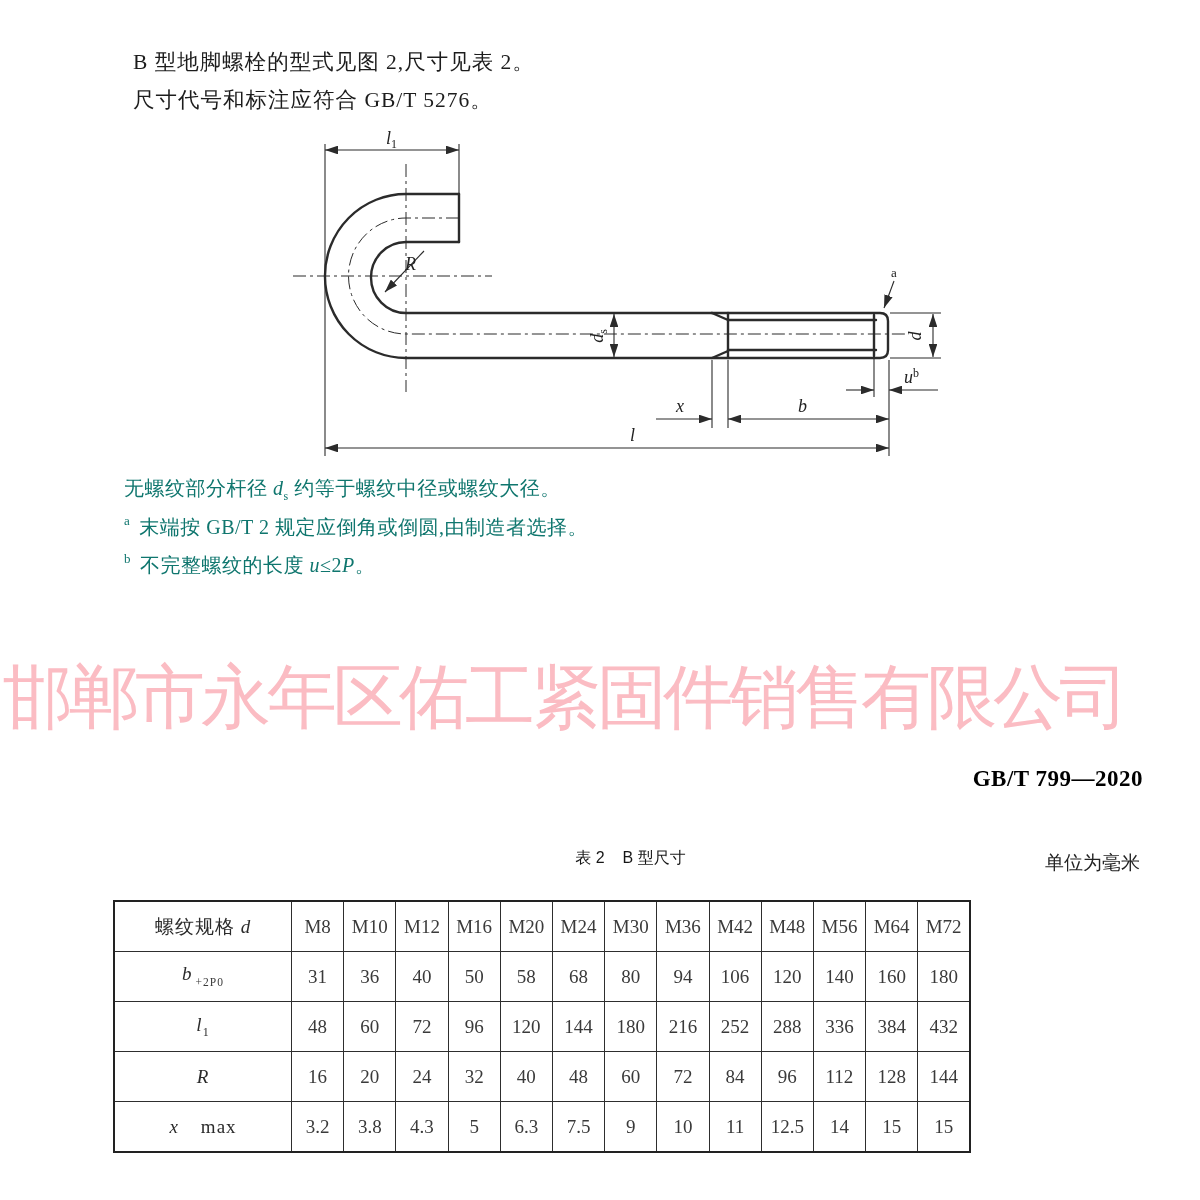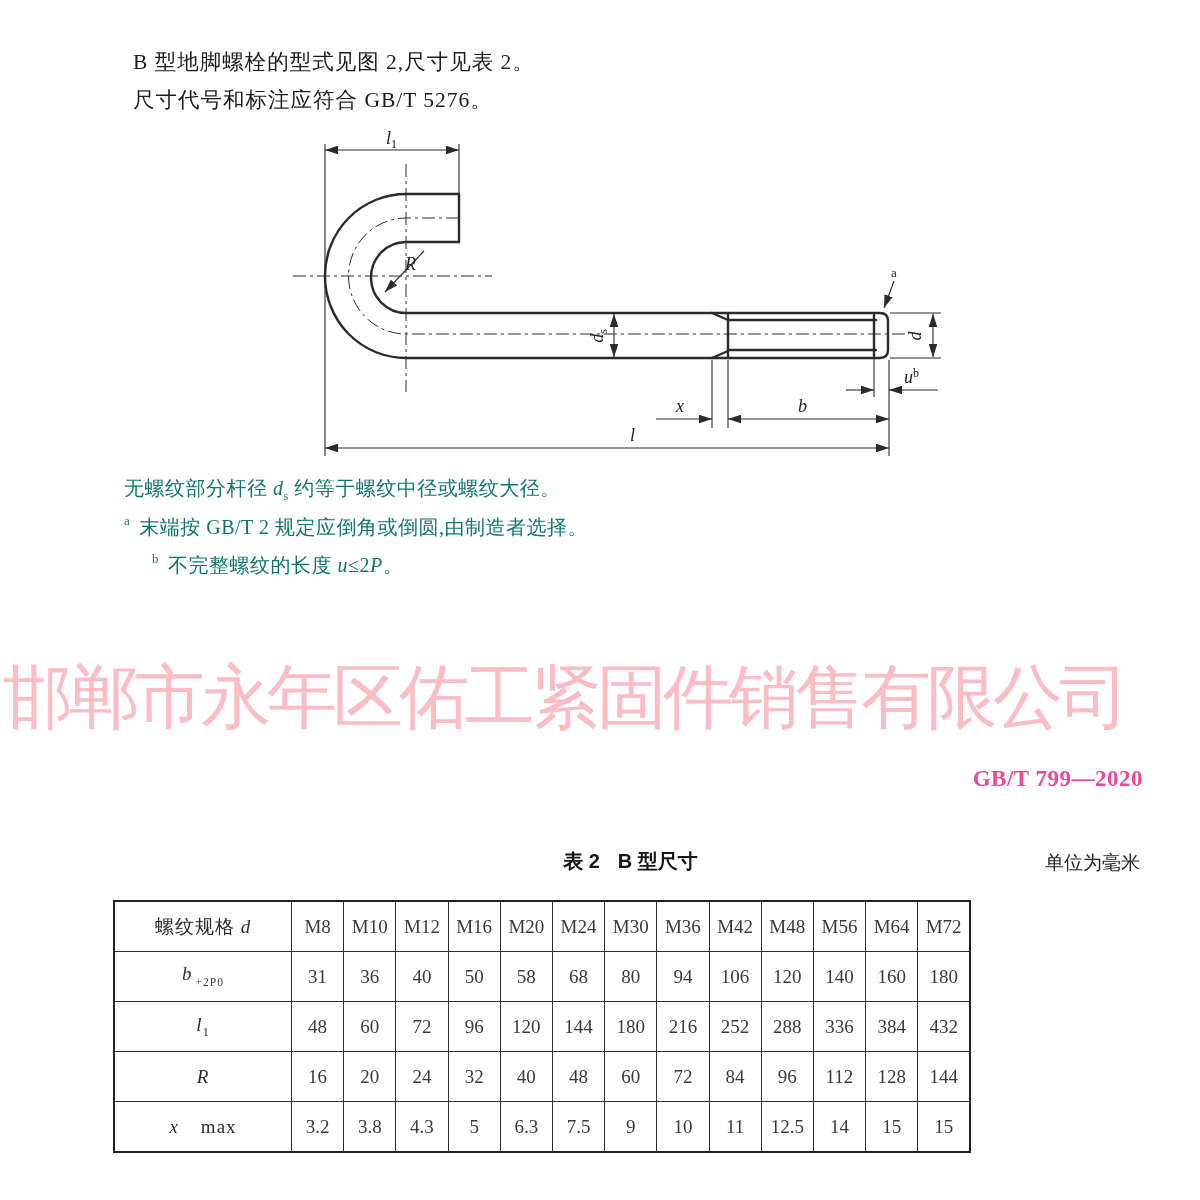--- a/index.html
+++ b/index.html
@@ -16,33 +16,33 @@
   .d1,.d2{stroke:#2b2b2b;stroke-width:1.1;fill:none;}
   .d2{marker-start:url(#arw);marker-end:url(#arw);}
   .d1{marker-end:url(#arw);}
   .lbl{font-family:"Liberation Serif",serif;font-size:18px;fill:#222;}
   .lbl.i{font-style:italic;}
   .lbl-sm{font-family:"Liberation Serif",serif;font-size:13px;fill:#222;}
 
   .note{position:absolute;left:124px;font-size:20px;color:#0f766e;letter-spacing:0.5px;white-space:nowrap;}
   .note.n0{top:475px;}
   .note.na{top:513px;}
-  .note.nb{top:551px;margin-left:28px;}
+  .note.nb{top:551px;}
   .note sub{font-size:12px;}
   .note i{font-style:italic;}
   .note .mark{font-size:13px;vertical-align:9px;margin-right:9px;}
 
   .watermark{position:absolute;left:3px;top:651px;width:1200px;font-family:"Liberation Sans",sans-serif;
              font-weight:400;font-size:70px;letter-spacing:-4px;color:#fbbcc3;white-space:nowrap;overflow:hidden;}
 
   .gbcode{position:absolute;right:57px;top:766px;font-family:"Liberation Serif",serif;
-          font-weight:bold;font-size:23px;color:#ec4899;letter-spacing:0.5px;}
+          font-weight:bold;font-size:23px;color:#000000;letter-spacing:0.5px;}
 
   .caption{position:absolute;left:113px;top:848px;width:1035px;text-align:center;
-           font-family:"Liberation Sans",sans-serif;font-weight:bold;font-size:20px;color:#161616;}
+           font-family:"Liberation Sans",sans-serif;font-weight:normal;font-size:16px;color:#161616;}
   .caption .capgap{display:inline-block;width:18px;}
   .unitnote{position:absolute;right:60px;top:850px;font-size:19px;color:#222;}
 
   table.dim{position:absolute;left:113px;top:900px;width:858px;border-collapse:collapse;table-layout:fixed;
             font-family:"Liberation Serif",serif;font-size:19px;color:#3a3a3a;border:2px solid #222;}
   table.dim th,table.dim td{border:1.5px solid #2e2e2e;font-weight:normal;text-align:center;
             height:49px;padding:0;overflow:hidden;}
   table.dim .rowlabel{letter-spacing:1px;color:#2b2b2b;}
   table.dim i{font-style:italic;}
   .tolstack{display:inline-flex;flex-direction:row;align-items:flex-start;font-size:11.5px;

